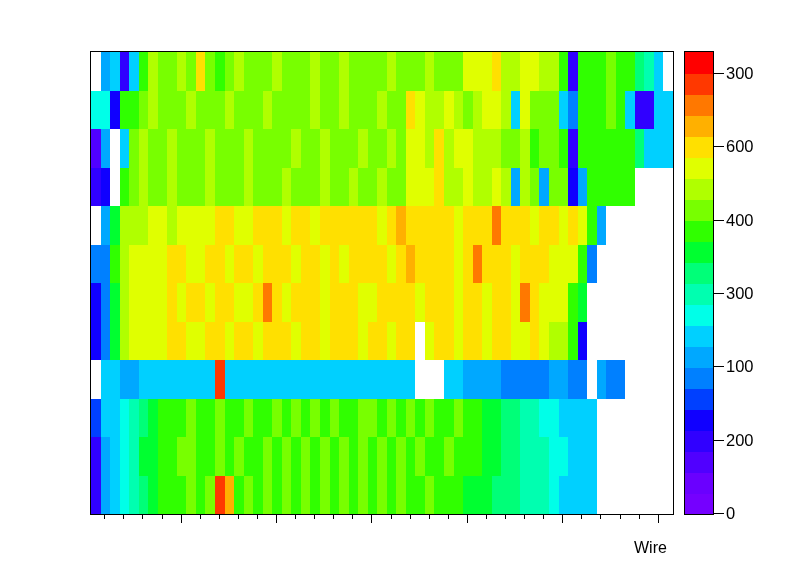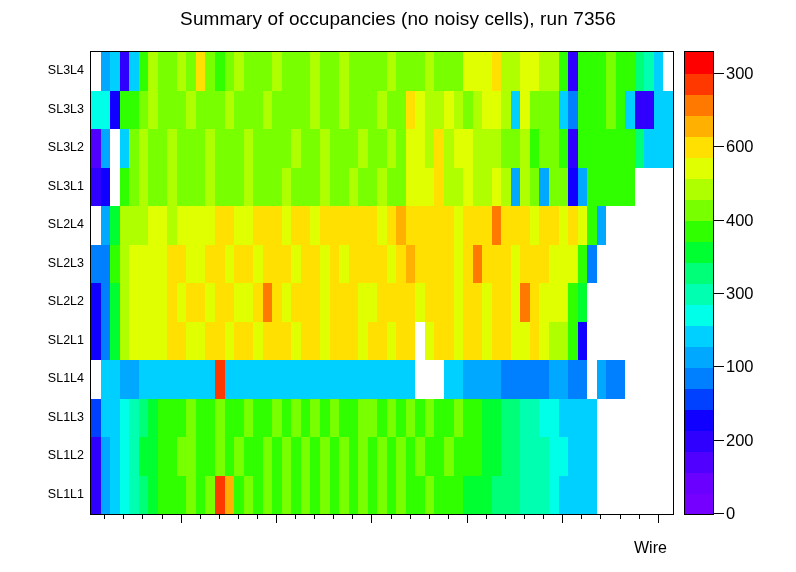--- a/index.html
+++ b/index.html
@@ -41,36 +41,21 @@
   .cbtick{position:absolute;left:0;width:11px;height:1px;background:#000;}
   #cb-labels{position:absolute;left:726px;top:51px;width:66px;height:462px;}
   .cblabel{position:absolute;left:0;transform:translateY(-50%);
            font-size:16.5px;color:#000;white-space:nowrap;}
 </style>
 </head>
 <body>
 
 <div id="root">
 
-  <div id="title">Summary of occupancies (no noisy cells), run 7356</div>
-
-  <div id="ylabels">
-      <div class="ylabel" style="top: 19.25px;">SL3L4</div>
-      <div class="ylabel" style="top: 57.75px;">SL3L3</div>
-      <div class="ylabel" style="top: 96.25px;">SL3L2</div>
-      <div class="ylabel" style="top: 134.75px;">SL3L1</div>
-      <div class="ylabel" style="top: 173.25px;">SL2L4</div>
-      <div class="ylabel" style="top: 211.75px;">SL2L3</div>
-      <div class="ylabel" style="top: 250.25px;">SL2L2</div>
-      <div class="ylabel" style="top: 288.75px;">SL2L1</div>
-      <div class="ylabel" style="top: 327.25px;">SL1L4</div>
-      <div class="ylabel" style="top: 365.75px;">SL1L3</div>
-      <div class="ylabel" style="top: 404.25px;">SL1L2</div>
-      <div class="ylabel" style="top: 442.75px;">SL1L1</div>
-    </div>
+
   <div id="yticks">
       <div class="ytick" style="top: 19.25px;"></div>
       <div class="ytick" style="top: 57.75px;"></div>
       <div class="ytick" style="top: 96.25px;"></div>
       <div class="ytick" style="top: 134.75px;"></div>
       <div class="ytick" style="top: 173.25px;"></div>
       <div class="ytick" style="top: 211.75px;"></div>
       <div class="ytick" style="top: 250.25px;"></div>
       <div class="ytick" style="top: 288.75px;"></div>
       <div class="ytick" style="top: 327.25px;"></div>

